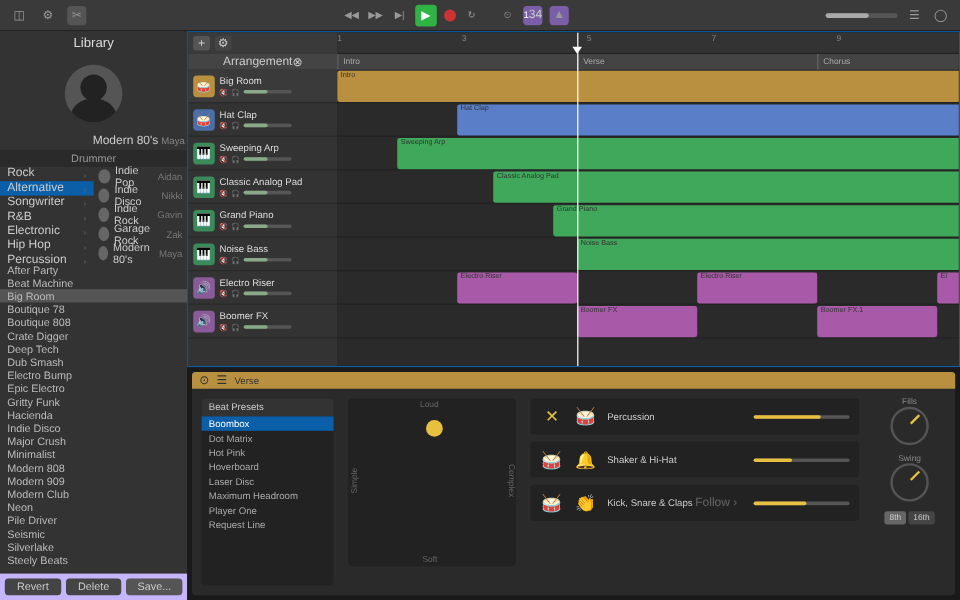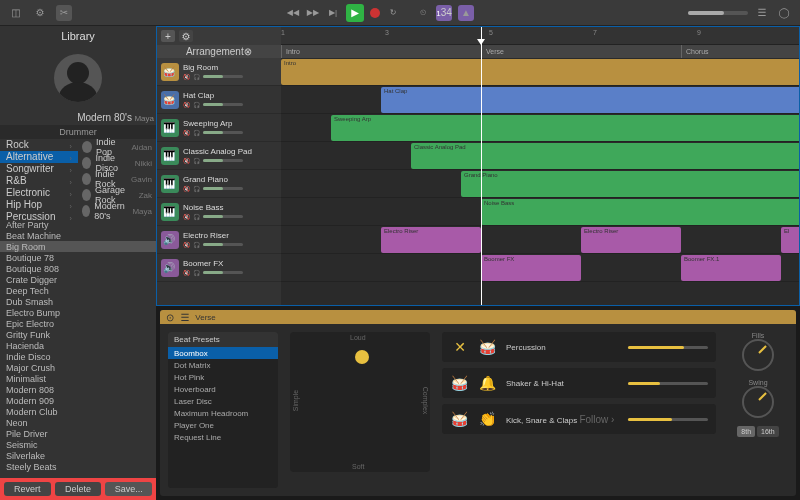--- a/index.html
+++ b/index.html
@@ -34,21 +34,21 @@
 .lib-item{padding:1px 6px;font-size:9px;color:#bbb;display:flex;align-items:flex-end;justify-content:space-between;height:12px}
 .lib-item.sel{background:#0a5fa8}
 .lib-item .chev{color:#666;font-size:7px}
 .drummer-item{display:flex;align-items:center;gap:4px;padding:1px 4px;height:16px}
 .drummer-av{width:12px;height:12px;border-radius:50%;background:#666}
 .drummer-name{font-size:9px}
 .drummer-sub{font-size:8px;color:#777}
 .sounds-list{flex:1;overflow:hidden}
 .sound-item{padding:1px 6px;font-size:9px;color:#bbb;height:11px}
 .sound-item.sel{background:#555}
-.lib-footer{display:flex;gap:4px;padding:4px;background:#ef4444}
+.lib-footer{display:flex;gap:4px;padding:4px;background:#c4b5fd}
 .lib-btn{flex:1;padding:2px;background:#444;border-radius:3px;text-align:center;font-size:9px;color:#ccc}
 .lib-btn.save{background:#555}
 .workspace{flex:1;display:flex;flex-direction:column}
 .tracks-area{display:flex;height:280px;border:1px solid #0a5fa8}
 .track-headers{width:124px;background:#333}
 .th-top{height:18px;background:#3a3a3a;display:flex;align-items:center;padding:0 4px;gap:4px}
 .add-btn{width:14px;height:12px;background:#555;border-radius:2px;display:flex;align-items:center;justify-content:center;color:#ccc}
 .arrangement-row{height:13px;background:#444;display:flex;align-items:center;padding:0 6px;font-size:8px;justify-content:center}
 .track-header{height:28px;border-bottom:1px solid #2a2a2a;display:flex;align-items:center;padding:0 4px;gap:4px}
 .track-header.sel{background:#3a3a3a}

